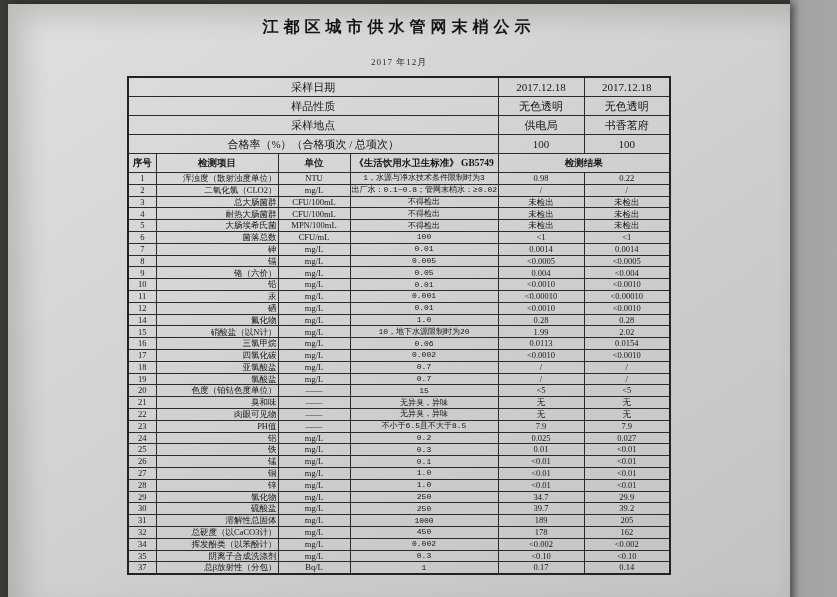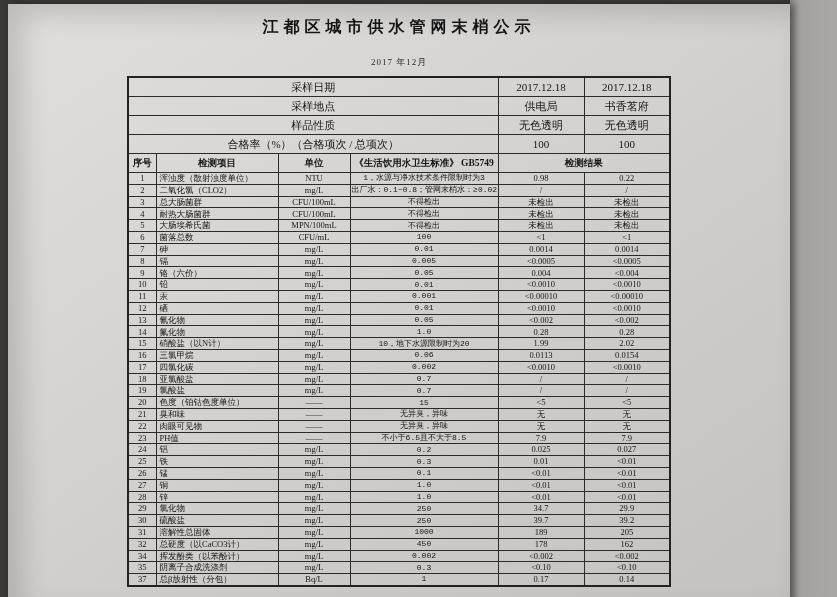--- a/index.html
+++ b/index.html
@@ -30,21 +30,21 @@
     color:#161616;
   }
   table.report td{
     border:1px solid #2b2b2b;
     text-align:center;vertical-align:middle;
     padding:0 1px;white-space:nowrap;overflow:hidden;
   }
   tr.info-row td{height:18px;font-size:11px;}
   tr.colhead-row td{height:18px;font-size:9.5px;font-weight:600;margin-top:46px;}
   tr.data-row td{height:10.8px;font-size:8.5px;line-height:1;}
-  tr.data-row td.c-item{text-align:left;padding-left:3px;}
+  tr.data-row td.c-item{text-align:right;padding-left:3px;}
   tr.data-row td.c-std{font-size:8px;font-family:Liberation Mono, monospace;}
   table.report{border:2px solid #222;}
 </style>
 </head>
 <body>
 
 <div class="right-strip"></div>
 
 <div class="paper">
   <h1 class="title">江都区城市供水管网末梢公示</h1>
@@ -59,28 +59,28 @@
         <col style="width:86px">
         <col style="width:86px">
     </colgroup>
     <tbody id="report-body">
         <tr class="info-row">
           <td colspan="4">采样日期</td>
           <td>2017.12.18</td>
           <td>2017.12.18</td>
         </tr>
         <tr class="info-row">
+          <td colspan="4">样品性质</td>
+          <td>无色透明</td>
+          <td>无色透明</td>
+        </tr>
+        <tr class="info-row">
           <td colspan="4">采样地点</td>
           <td>供电局</td>
           <td>书香茗府</td>
-        </tr>
-        <tr class="info-row">
-          <td colspan="4">样品性质</td>
-          <td>无色透明</td>
-          <td>无色透明</td>
         </tr>
         <tr class="info-row">
           <td colspan="4">合格率（%）（合格项次 / 总项次）</td>
           <td>100</td>
           <td>100</td>
         </tr>
         <tr class="colhead-row">
           <td>序号</td>
           <td>检测项目</td>
           <td>单位</td>
@@ -177,28 +177,20 @@
         </tr>
         <tr class="data-row">
           <td>12</td>
           <td class="c-item">硒</td>
           <td>mg/L</td>
           <td class="c-std">0.01</td>
           <td>&lt;0.0010</td>
           <td>&lt;0.0010</td>
         </tr>
         <tr class="data-row">
-          <td>13</td>
-          <td class="c-item">氰化物</td>
-          <td>mg/L</td>
-          <td class="c-std">0.05</td>
-          <td>&lt;0.002</td>
-          <td>&lt;0.002</td>
-        </tr>
-        <tr class="data-row">
           <td>14</td>
           <td class="c-item">氟化物</td>
           <td>mg/L</td>
           <td class="c-std">1.0</td>
           <td>0.28</td>
           <td>0.28</td>
         </tr>
         <tr class="data-row">
           <td>15</td>
           <td class="c-item">硝酸盐（以N计）</td>

